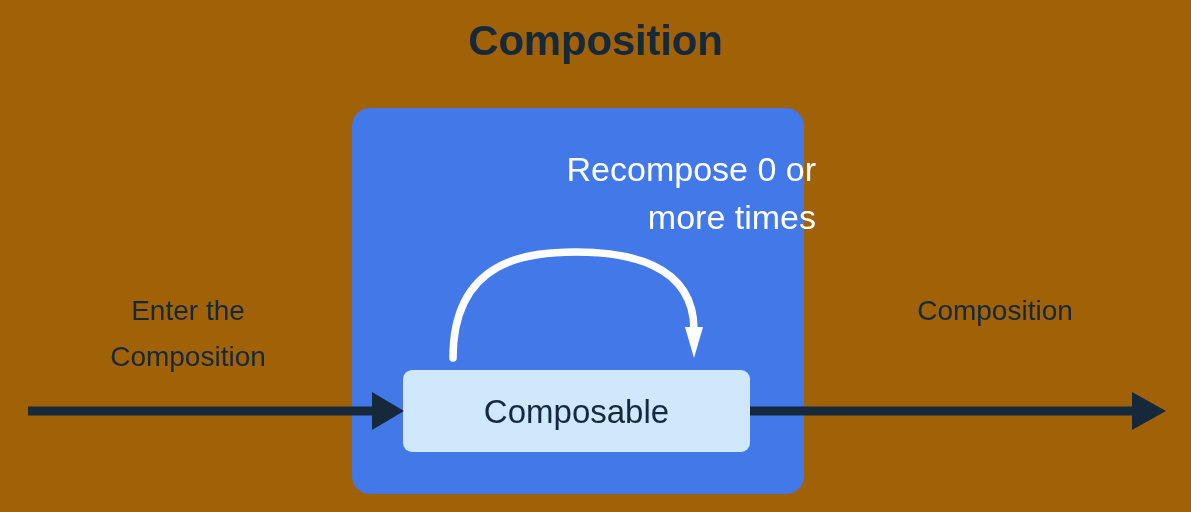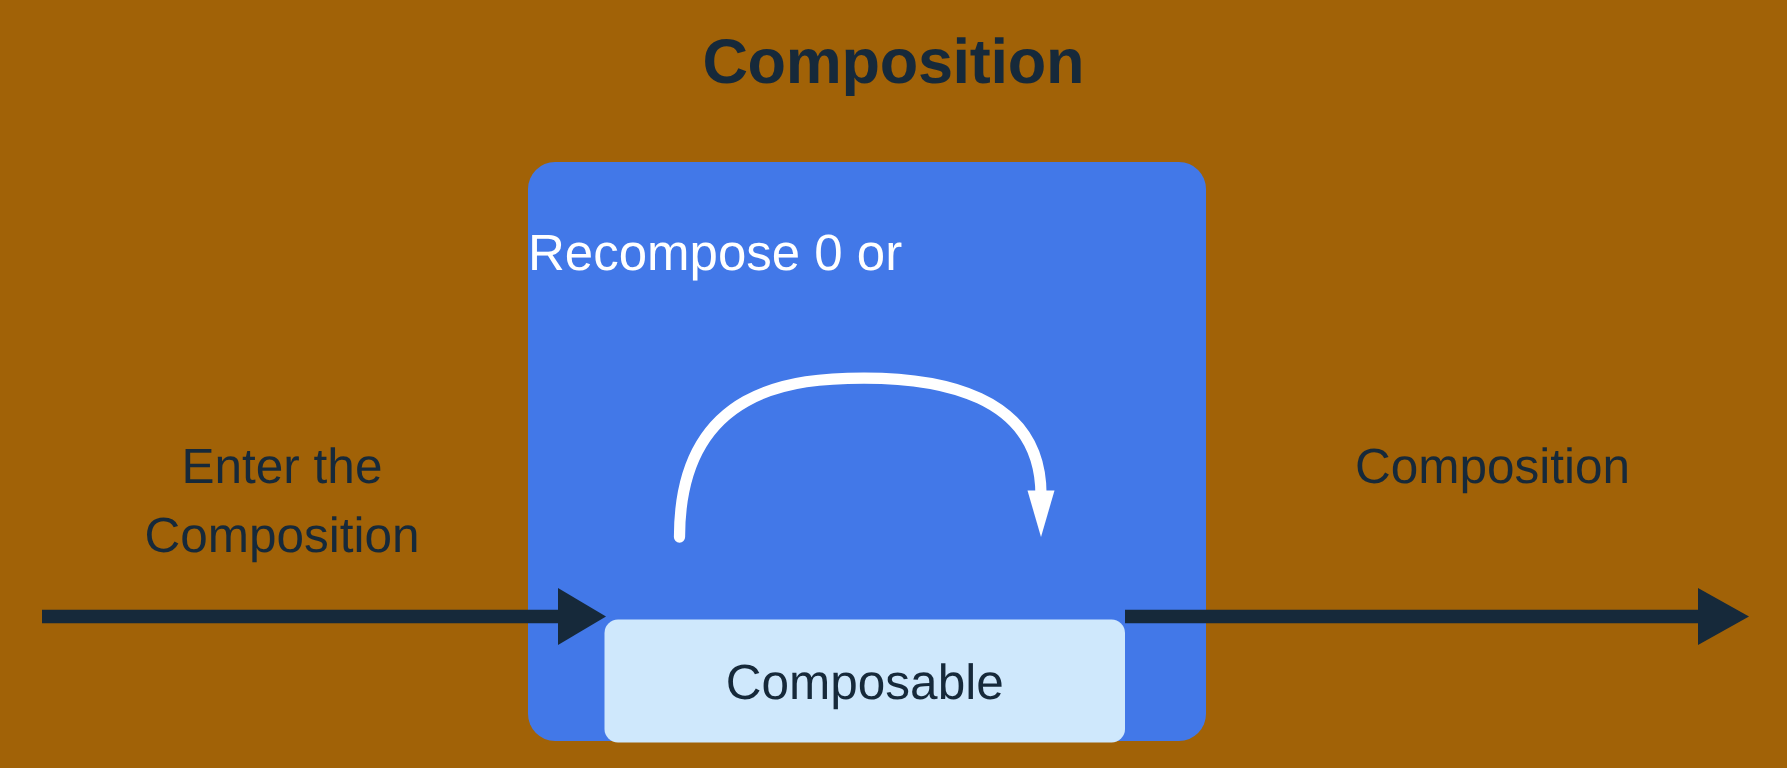--- a/index.html
+++ b/index.html
@@ -45,53 +45,52 @@
     background: #4278E8;
     border-radius: 18px;
   }
 
   
   .recompose-caption {
     position: absolute;
     left: 352px;
     top: 145px;
     width: 464px;
-    text-align: left;
+    text-align: right;
     font-size: 34px;
     line-height: 48px;
     color: #ffffff;
   }
   .recompose-caption .line { display: block; white-space: nowrap; }
 
   
   .composable-box {
     position: absolute;
     left: 403px;
     top: 370px;
     width: 347px;
     height: 82px;
     background: #CFE8FC;
     border-radius: 9px;
     display: flex;
     align-items: center;
     justify-content: center;
-    margin-top: 43px;
   }
   .composable-label {
     font-size: 33px;
     color: #16293A;
     line-height: 1;
     white-space: nowrap;
   }
 
   
   .side-label {
     position: absolute;
     text-align: center;
-    font-size: 33px;
+    font-size: 28px;
     line-height: 46px;
     color: #16293A;
   }
   .side-label .line { display: block; white-space: nowrap; }
   .side-label.left  { left: 38px;  top: 288px; width: 300px; }
   .side-label.right { left: 845px; top: 288px; width: 300px; }
 
   
   .svg-layer {
     position: absolute;
@@ -107,20 +106,21 @@
 <body>
 
 <div id="diagram-root">
 
   <div class="title">Composition</div>
 
   <div class="composition-box"></div>
 
   <div class="recompose-caption">
     <span class="line">Recompose 0 or</span>
+    <span class="line">more times</span>
   </div>
 
   <svg class="svg-layer" viewBox="0 0 1191 512">
     <g>
       <path d="M 453 358
                C 453 258, 530 252, 576 252
                C 624 252, 694 262, 694 330" fill="none" stroke="#FFFFFF" stroke-width="7.5" stroke-linecap="round"></path>
       <polygon points="685,327 703,327 694,358" fill="#FFFFFF"></polygon>
     </g>
   </svg>

